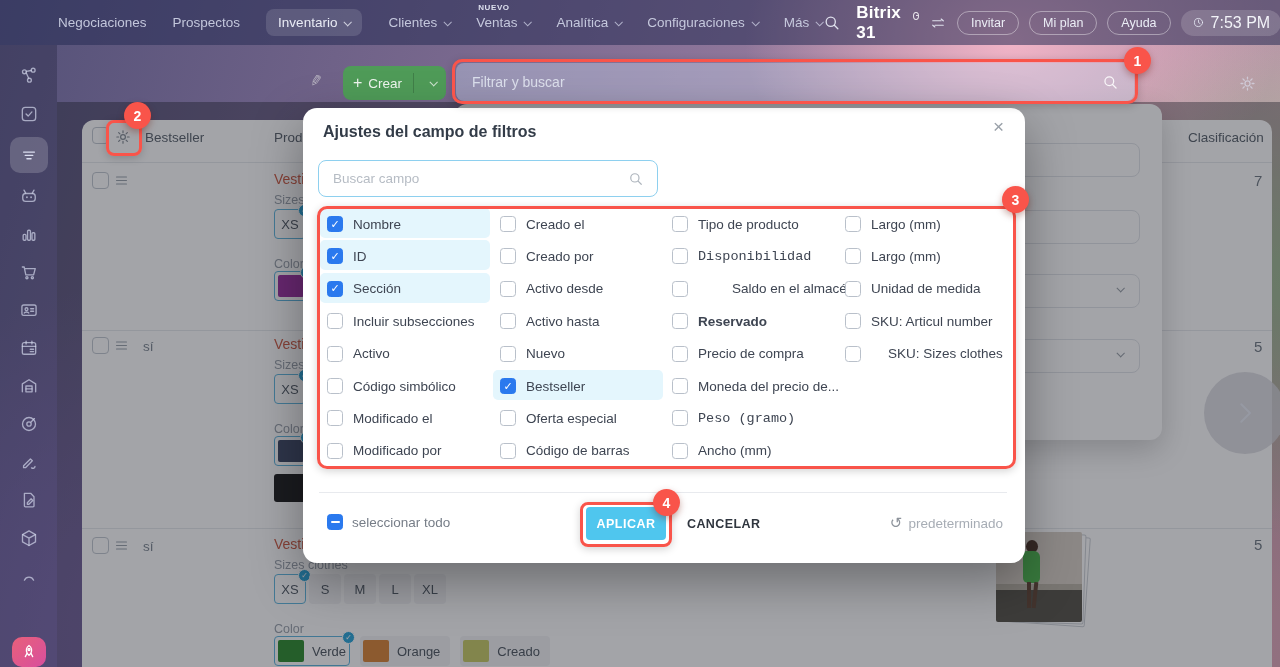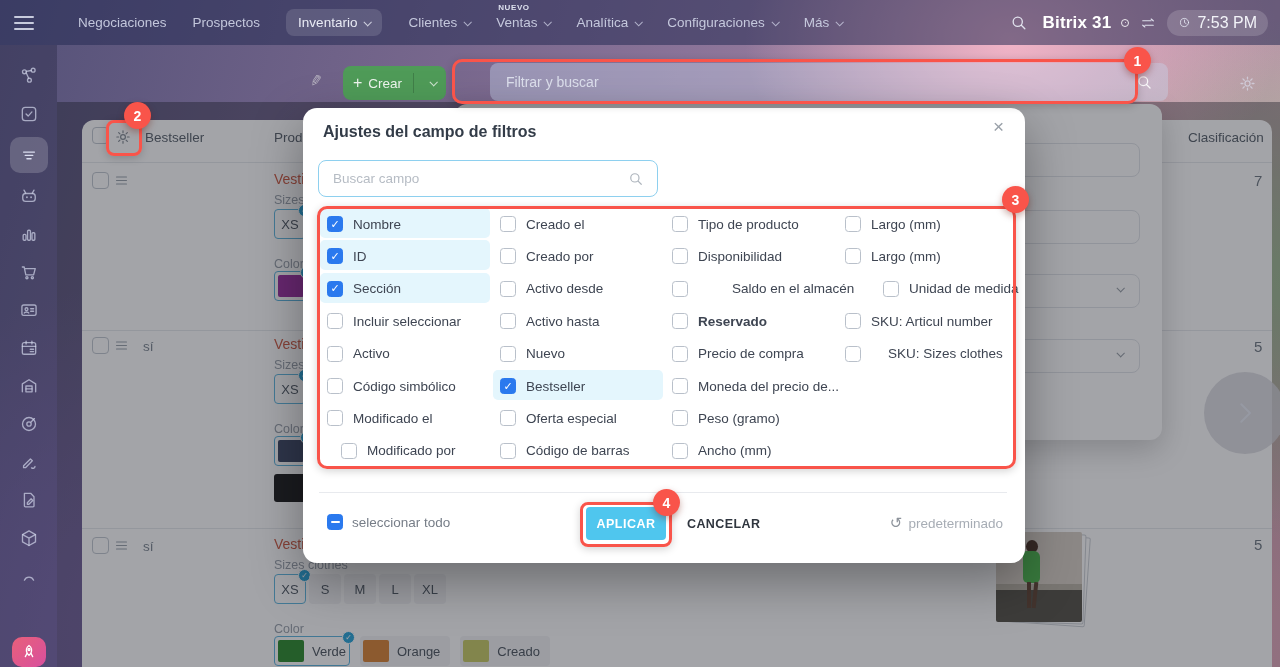--- a/index.html
+++ b/index.html
@@ -37,21 +37,21 @@
   .side-icon.active{background:rgba(255,255,255,.18);border-radius:10px;height:36px;color:rgba(225,229,245,.95);}
   .side-icon.rocket{background:linear-gradient(135deg,#e8607a,#d84f9e);border-radius:10px;width:34px;color:#fff;}
   
   .page-header{position:absolute;inset:0;z-index:6;pointer-events:none;}
   .page-header>*{pointer-events:auto;}
   .pg-title{position:absolute;left:80px;top:67px;margin:0;font-size:22px;font-weight:600;color:#d6d2db;letter-spacing:.2px;}
   .pencil{position:absolute;left:310px;top:72px;font-size:15px;color:#b9b5c2;transform:scaleX(-1) rotate(10deg);cursor:pointer;}
   .crear{position:absolute;left:343px;top:66px;width:103px;height:34px;background:var(--create-button);border-radius:8px;display:flex;align-items:center;padding:0 10px;color:#eef5ee;font-size:13.5px;cursor:pointer;}
   .crear .plus{font-size:16px;margin-right:6px;font-weight:400;}
   .crear .cdiv{width:1px;height:20px;background:rgba(0,0,0,.18);margin:0 9px 0 auto;}
-  .filterbar{position:absolute;left:456px;top:63px;width:678px;height:38px;border-radius:8px;background:rgba(198,212,235,.4);display:flex;align-items:center;padding:0 14px;margin-left:34px;}
+  .filterbar{position:absolute;left:456px;top:63px;width:678px;height:38px;border-radius:8px;background:rgba(198,212,235,.4);display:flex;align-items:center;padding:0 14px;}
   .filterbar input{flex:1;background:transparent;border:none;outline:none;font-size:14px;color:#fff;font-family:inherit;}
   .filterbar input::placeholder{color:rgba(236,241,250,.8);}
   .filterbar .t-ic{color:rgba(255,255,255,.88);}
   .hdr-gear{position:absolute;left:1238px;top:74px;color:#cfc9d6;cursor:pointer;}
   
   .table-panel{position:absolute;left:82px;top:120px;width:1190px;height:547px;background:#fff;border-radius:12px 12px 0 0;z-index:1;}
   .tlayer{position:absolute;inset:0;z-index:2;pointer-events:none;}
   .tlayer>*{pointer-events:auto;}
   .rowline{position:absolute;left:82px;width:1190px;height:1px;background:#e7e9ed;}
   .tb-cb{position:absolute;width:17px;height:17px;border:1.5px solid #c2c8d0;border-radius:4px;background:#fff;cursor:pointer;}
@@ -176,20 +176,25 @@
             <path d="M14.8 14.8L19 19"></path>
           </svg>
         </span>
       <span class="brand">Bitrix 31</span>
       <span class="brand-mark"></span>
       <span class="sliders">
           <svg width="18" height="18" viewBox="0 0 24 24" fill="none" stroke="currentColor" stroke-width="1.6" stroke-linecap="round" stroke-linejoin="round">
             <path d="M5 9h11M19 9l-2.8-2.3M19 15H8M5 15l2.8 2.3"></path>
           </svg>
         </span>
+      <span id="top-buttons" style="display:flex;gap:10px;">
+          <span class="pill">Invitar</span>
+          <span class="pill">Mi plan</span>
+          <span class="pill">Ayuda</span>
+        </span>
       <span class="time-chip">
         <span class="t-ic">
             <svg width="13" height="13" viewBox="0 0 24 24" fill="none" stroke="currentColor" stroke-width="1.6" stroke-linecap="round" stroke-linejoin="round">
               <circle cx="12" cy="12" r="7.5"></circle>
               <path d="M12 7.5V12l3 2"></path>
             </svg>
           </span>
         <span>7:53 PM</span>
       </span>
     </div>
@@ -470,35 +475,35 @@
         <span class="cb on">✓</span>
         <span class="cell-label">ID</span>
       </div>
       <div class="grid-hl" style="left: 17px; top: 164.8px;"></div>
       <div class="grid-cell" style="left: 24px; top: 170.8px;">
         <span class="cb on">✓</span>
         <span class="cell-label">Sección</span>
       </div>
       <div class="grid-cell" style="left: 24px; top: 203.2px;">
         <span class="cb"></span>
-        <span class="cell-label">Incluir seleccionar</span>
+        <span class="cell-label">Incluir subsecciones</span>
       </div>
       <div class="grid-cell" style="left: 24px; top: 235.6px;">
         <span class="cb"></span>
         <span class="cell-label">Activo</span>
       </div>
       <div class="grid-cell" style="left: 24px; top: 268px;">
         <span class="cb"></span>
         <span class="cell-label">Código simbólico</span>
       </div>
       <div class="grid-cell" style="left: 24px; top: 300.4px;">
         <span class="cb"></span>
         <span class="cell-label">Modificado el</span>
       </div>
-      <div class="grid-cell" style="left: 38px; top: 332.8px;">
+      <div class="grid-cell" style="left: 24px; top: 332.8px;">
         <span class="cb"></span>
         <span class="cell-label">Modificado por</span>
       </div>
       <div class="grid-cell" style="left: 197px; top: 106px;">
         <span class="cb"></span>
         <span class="cell-label">Creado el</span>
       </div>
       <div class="grid-cell" style="left: 197px; top: 138.4px;">
         <span class="cb"></span>
         <span class="cell-label">Creado por</span>
@@ -525,57 +530,57 @@
         <span class="cell-label">Oferta especial</span>
       </div>
       <div class="grid-cell" style="left: 197px; top: 332.8px;">
         <span class="cb"></span>
         <span class="cell-label">Código de barras</span>
       </div>
       <div class="grid-cell" style="left: 369px; top: 106px;">
         <span class="cb"></span>
         <span class="cell-label">Tipo de producto</span>
       </div>
-      <div class="grid-cell" style="left: 369px; top: 138.4px;">
+      <div class="grid-cell" style="left: 369px; top: 138.4px; font-family: Liberation Mono, monospace;">
         <span class="cb"></span>
         <span class="cell-label">Disponibilidad</span>
       </div>
       <div class="grid-cell" style="left: 369px; top: 170.8px; gap: 44px;">
         <span class="cb"></span>
         <span class="cell-label">Saldo en el almacén</span>
       </div>
       <div class="grid-cell" style="left: 369px; top: 203.2px; font-weight: bold;">
         <span class="cb"></span>
         <span class="cell-label">Reservado</span>
       </div>
       <div class="grid-cell" style="left: 369px; top: 235.6px;">
         <span class="cb"></span>
         <span class="cell-label">Precio de compra</span>
       </div>
       <div class="grid-cell" style="left: 369px; top: 268px;">
         <span class="cb"></span>
         <span class="cell-label">Moneda del precio de...</span>
       </div>
-      <div class="grid-cell" style="left: 369px; top: 300.4px;">
+      <div class="grid-cell" style="left: 369px; top: 300.4px; font-family: Liberation Mono, monospace;">
         <span class="cb"></span>
         <span class="cell-label">Peso (gramo)</span>
       </div>
       <div class="grid-cell" style="left: 369px; top: 332.8px;">
         <span class="cb"></span>
         <span class="cell-label">Ancho (mm)</span>
       </div>
       <div class="grid-cell" style="left: 542px; top: 106px;">
         <span class="cb"></span>
         <span class="cell-label">Largo (mm)</span>
       </div>
       <div class="grid-cell" style="left: 542px; top: 138.4px;">
         <span class="cb"></span>
         <span class="cell-label">Largo (mm)</span>
       </div>
-      <div class="grid-cell" style="left: 542px; top: 170.8px; margin-left: 38px;">
+      <div class="grid-cell" style="left: 542px; top: 170.8px;">
         <span class="cb"></span>
         <span class="cell-label">Unidad de medida</span>
       </div>
       <div class="grid-cell" style="left: 542px; top: 203.2px;">
         <span class="cb"></span>
         <span class="cell-label">SKU: Articul number</span>
       </div>
       <div class="grid-cell" style="left: 542px; top: 235.6px; gap: 27px;">
         <span class="cb"></span>
         <span class="cell-label">SKU: Sizes clothes</span>

